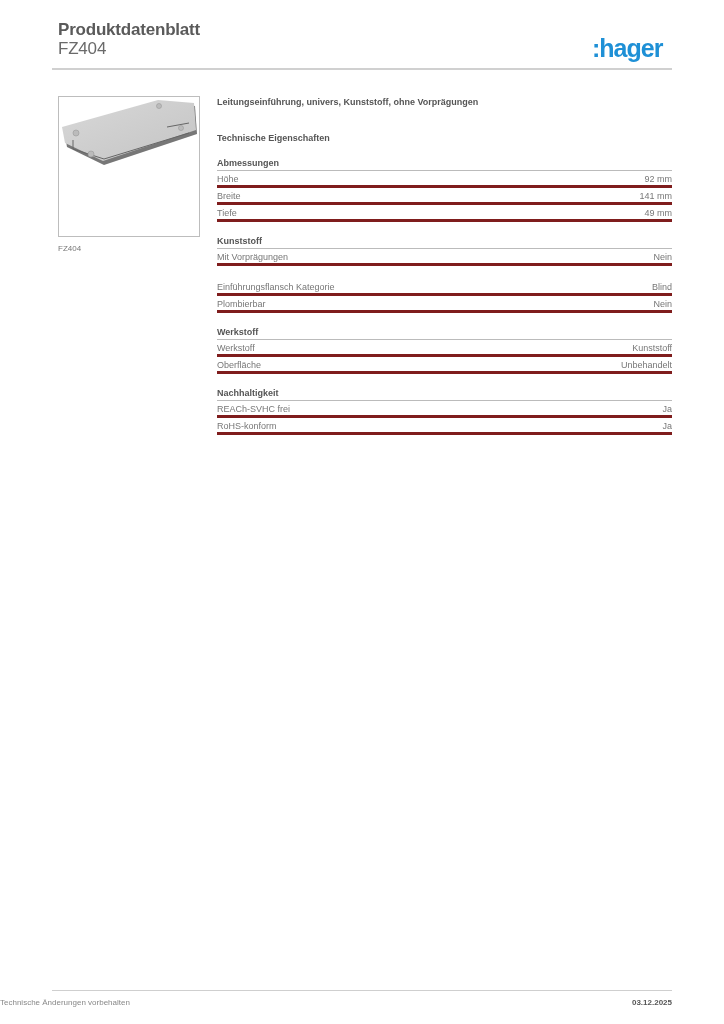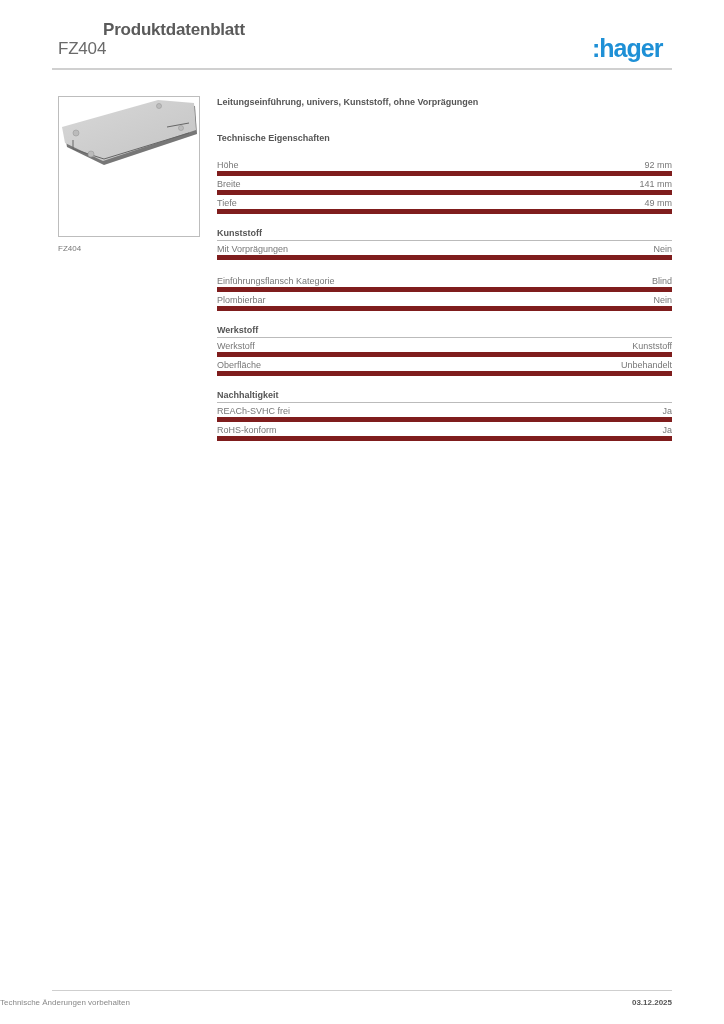--- a/index.html
+++ b/index.html
@@ -2,21 +2,21 @@
 <html><head>
 <meta charset="utf-8">
 <style>
   html, body { margin: 0; padding: 0; background: #ffffff; }
   body {
     width: 724px; height: 1024px; position: relative; overflow: hidden;
     font-family: "Liberation Sans", sans-serif; color: #555;
   }
   .header-title {
     position: absolute; left: 58px; top: 20px;
-    font-size: 17px; font-weight: bold; color: #5a5a5a; letter-spacing: -0.2px; margin-left: 45px;
+    font-size: 17px; font-weight: bold; color: #5a5a5a; letter-spacing: -0.2px;
   }
   .header-sub {
     position: absolute; left: 58px; top: 39px;
     font-size: 17px; color: #6a6a6a; letter-spacing: -0.2px;
   }
   .logo {
     position: absolute; left: 592px; top: 26px;
     font-size: 25px; font-weight: bold; color: #1e90d6; letter-spacing: -1px; margin-top: 8px;
   }
   .header-rule {
@@ -36,21 +36,21 @@
   .tech { font-size: 9px; font-weight: bold; color: #555; margin-top: 24px; height: 12px; line-height: 12px; }
   .section { margin-top: 13px; }
   .section:first-of-type { margin-top: 12px; }
   .sec-head {
     font-size: 9px; font-weight: bold; color: #555; height: 12px; line-height: 12px;
     border-bottom: 1px solid #bbb; padding-bottom: 1px;
   }
   .row {
     display: flex; justify-content: space-between;
     font-size: 9px; color: #777; height: 13px; line-height: 14px;
-    border-bottom: 5px solid #7f1d1d; padding-top: 1px;
+    border-bottom: 3px solid #7f1d1d; padding-top: 1px;
   }
   .footer-rule {
     position: absolute; left: 52px; top: 990px; width: 620px; height: 1px; background: #cfcfcf;
   }
   .footer-left { position: absolute; left: 58px; top: 998px; font-size: 8px; font-weight: bold; color: #555; margin-top: 46px; }
   .footer-center { position: absolute; left: 0; width: 724px; top: 998px; font-size: 8px; color: #888; }
   .footer-right { position: absolute; right: 52px; top: 998px; font-size: 8px; font-weight: bold; color: #555; }
 </style>
 </head>
 <body>
@@ -78,20 +78,21 @@
     <circle cx="122" cy="31" r="2.5" fill="#bbb" stroke="#999" stroke-width="0.6"></circle>
   </svg>
 </div>
 <div class="image-caption">FZ404</div>
 
 <div class="content">
   <div class="desc">Leitungseinführung, univers, Kunststoff, ohne Vorprägungen</div>
   <div class="tech">Technische Eigenschaften</div>
 
   <div class="section">
+    <div class="sec-head">Abmessungen</div>
     <div class="row">
       <span>Höhe</span>
       <span>92 mm</span>
     </div>
     <div class="row">
       <span>Breite</span>
       <span>141 mm</span>
     </div>
     <div class="row">
       <span>Tiefe</span>

